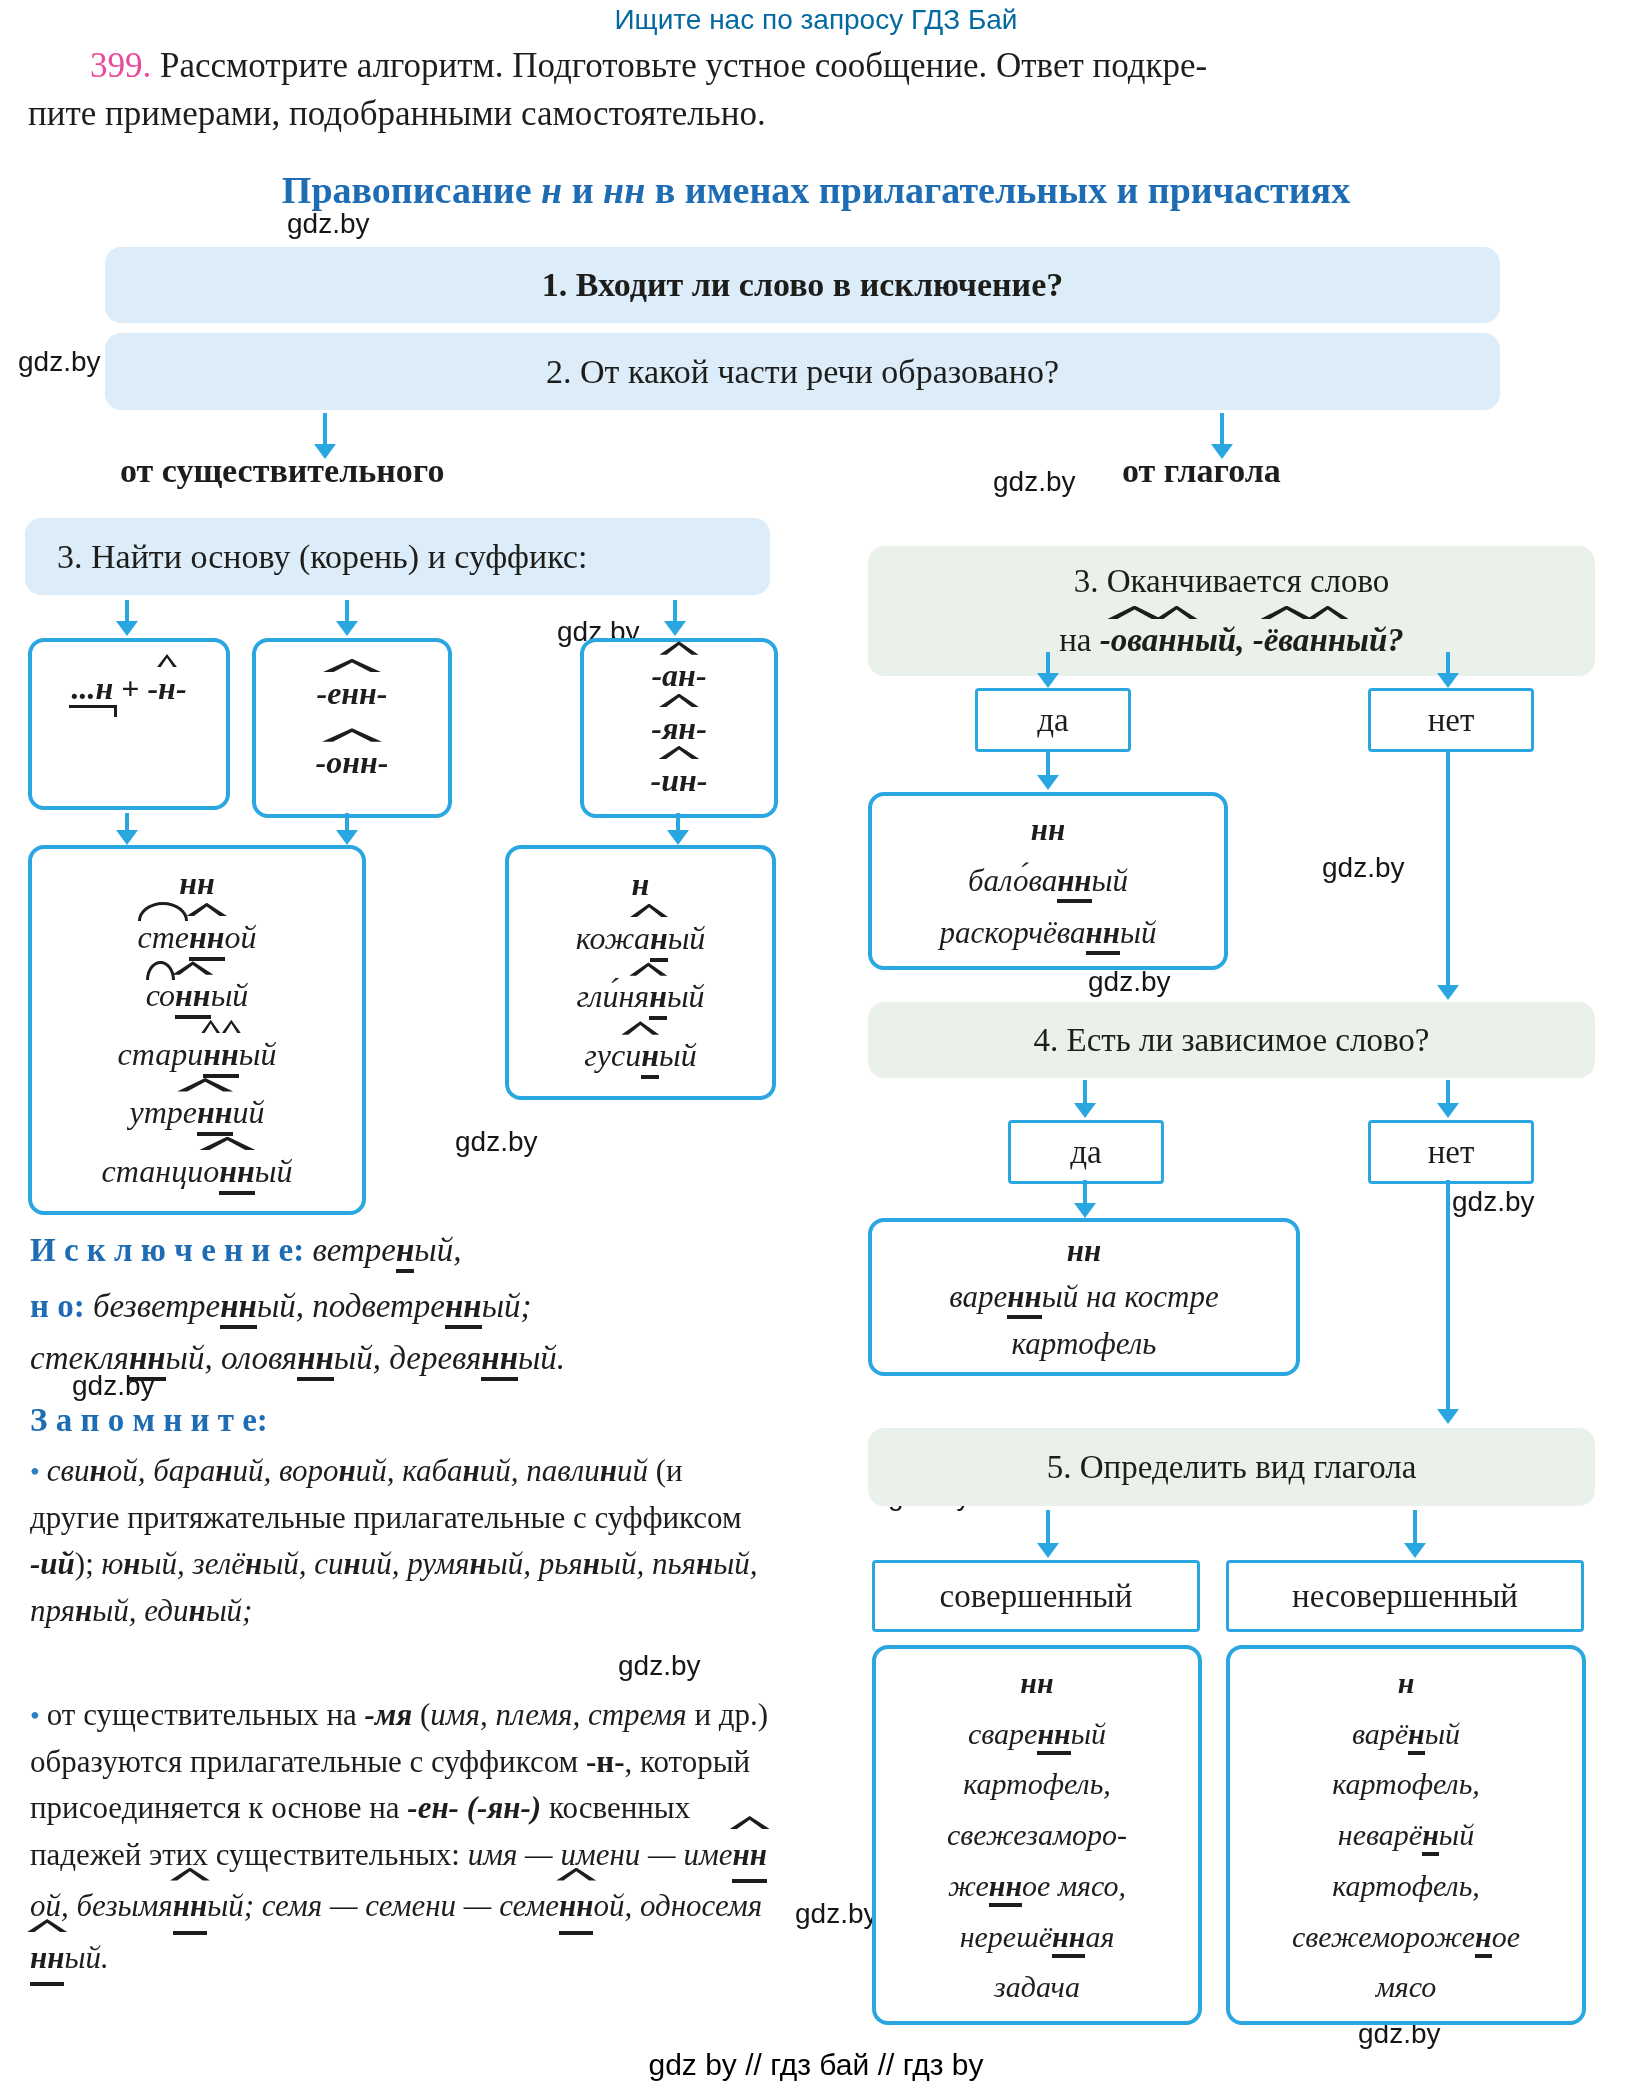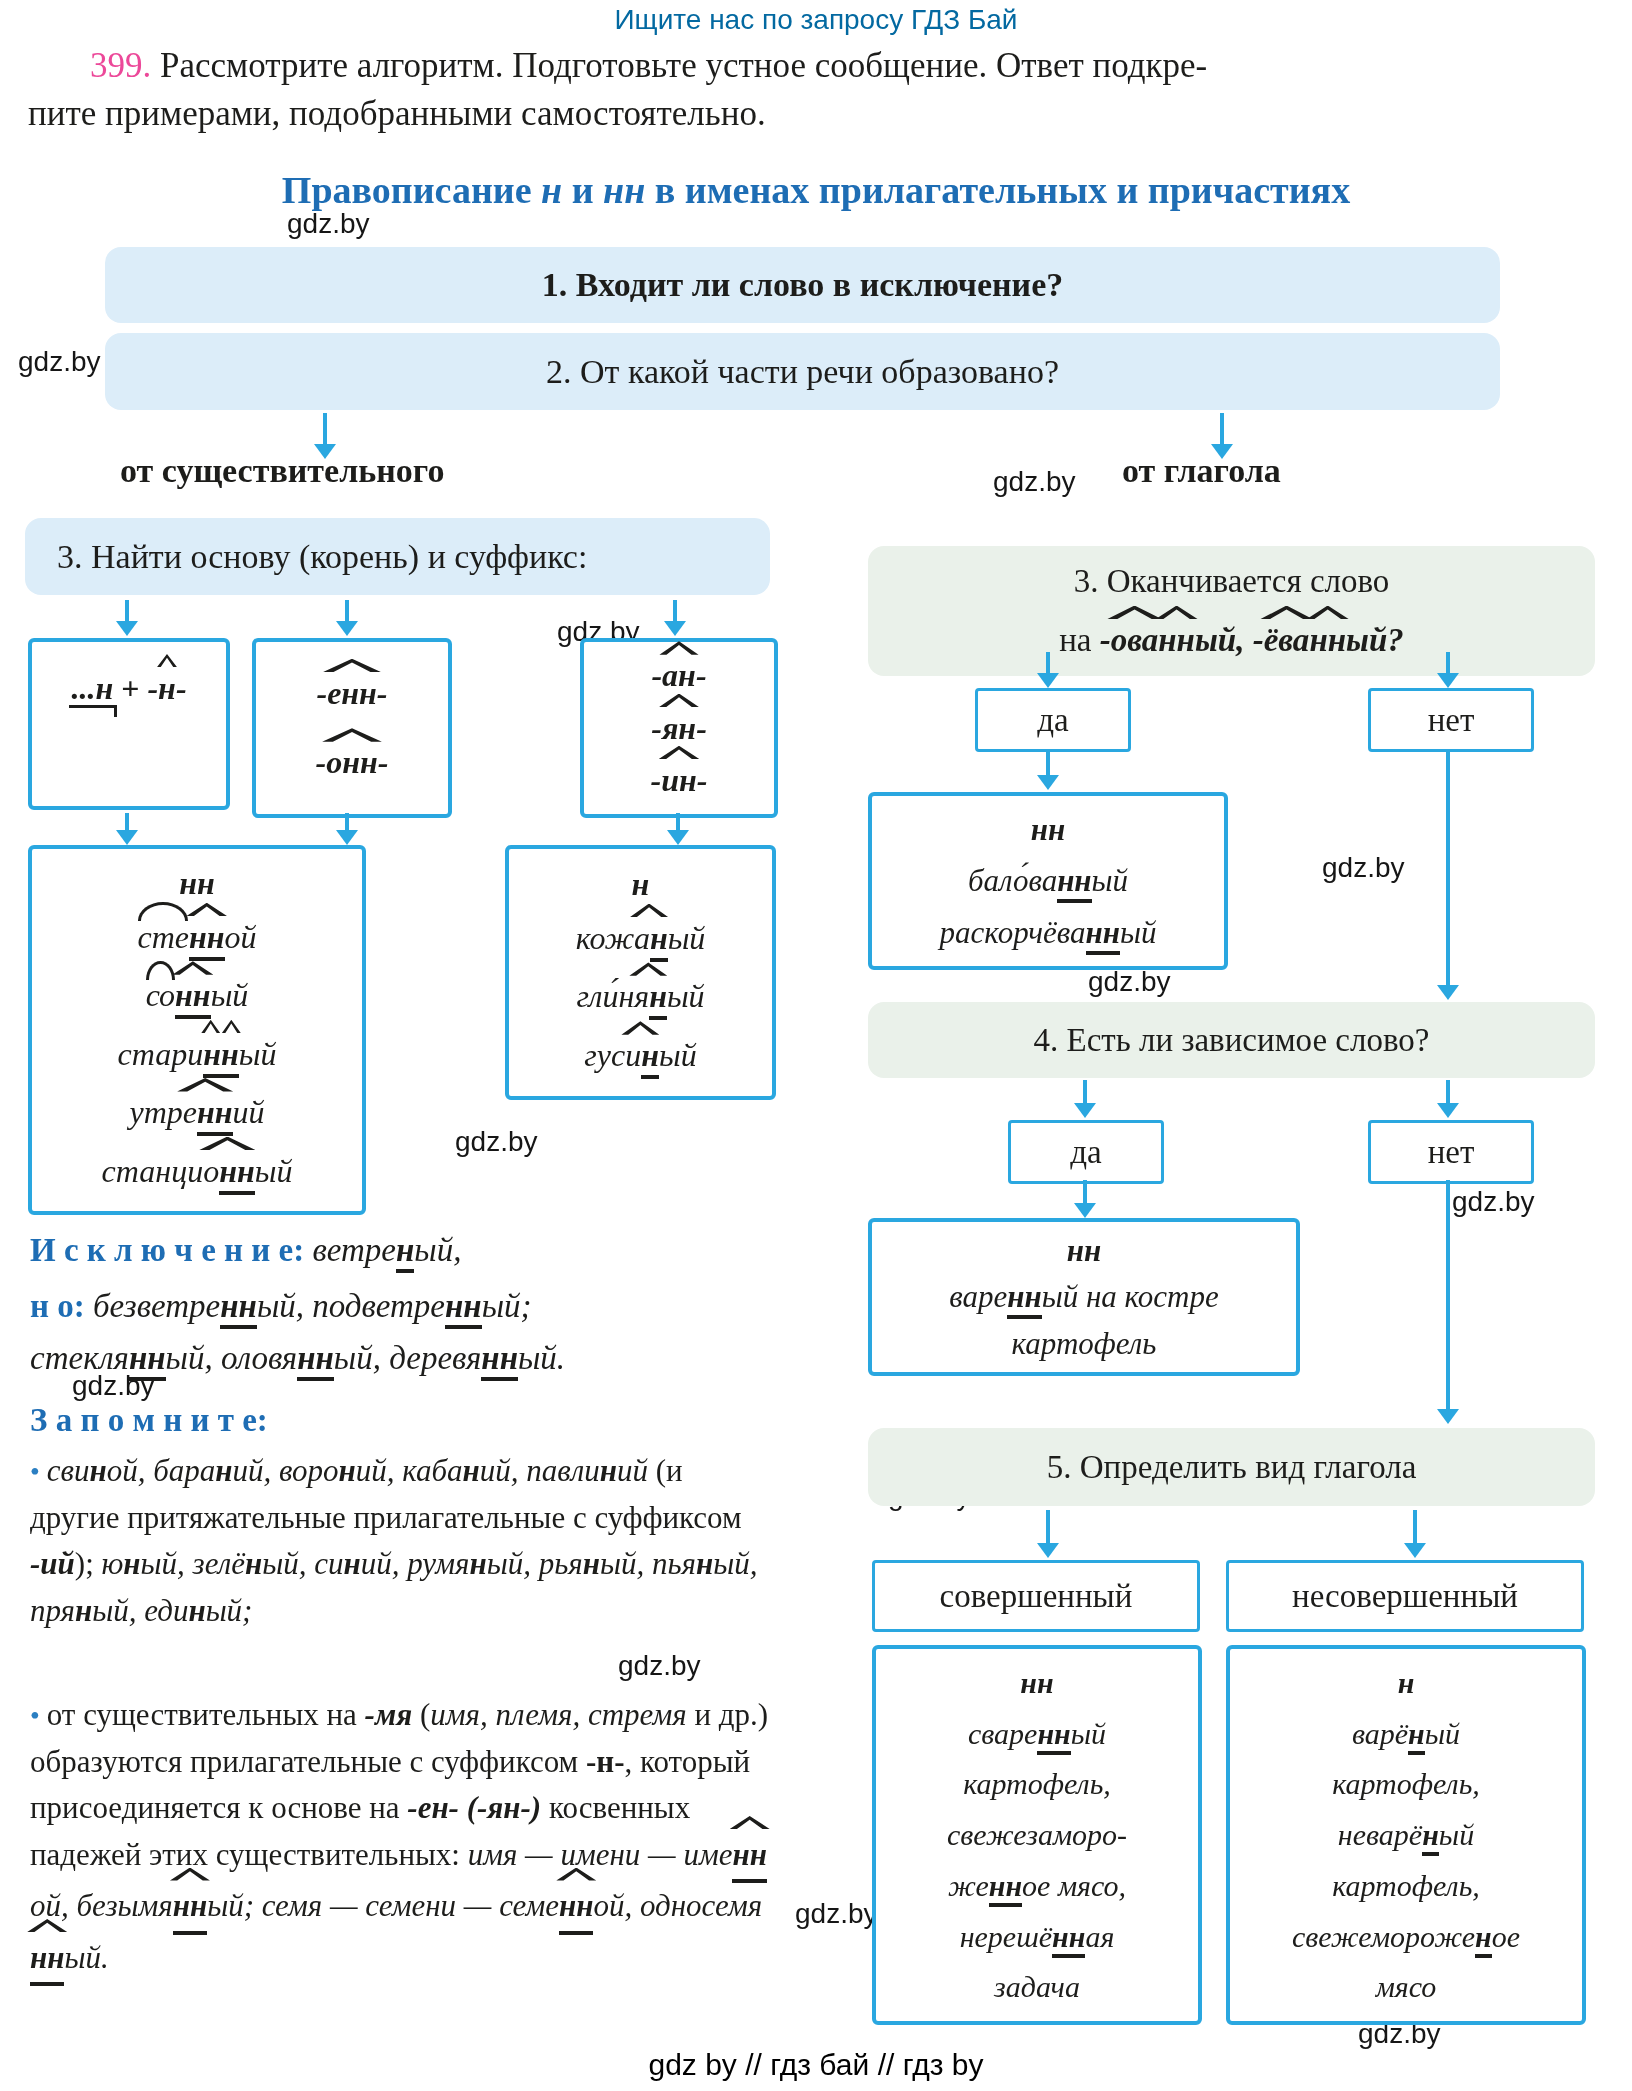--- a/index.html
+++ b/index.html
@@ -14,21 +14,21 @@
   .title{left:0;top:168px;width:1632px;text-align:center;font-size:38px;font-weight:bold;color:#1e6db4;}
   .title .i{font-weight:bold;}
   .wm{position:absolute;font-family:"Liberation Sans",sans-serif;font-size:28px;color:#161616;white-space:nowrap;}
   .footer{left:0;top:2048px;width:1632px;text-align:center;font-family:"Liberation Sans",sans-serif;
           font-size:30px;color:#000000;}
   
   .bluebox{background:#dcedf9;border-radius:16px;display:flex;align-items:center;justify-content:center;
            font-size:34px;}
   .greenbox{background:#eaf1ea;border-radius:16px;display:flex;flex-direction:column;
             align-items:center;justify-content:center;font-size:33px;}
-  .cyanbox{background:#fff;border:4px solid #2aa7e0;border-radius:6px;display:flex;flex-direction:column;
+  .cyanbox{background:#fff;border:4px solid #2aa7e0;border-radius:16px;display:flex;flex-direction:column;
            align-items:center;justify-content:space-evenly;}
   .tag{background:#fff;border:3px solid #2aa7e0;border-radius:4px;display:flex;align-items:center;
        justify-content:center;font-size:33px;}
   .blabel{font-weight:bold;font-size:34px;white-space:nowrap;}
   
   .arrow{position:absolute;width:4px;background:#2aa7e0;}
   .arrow::after{content:"";position:absolute;left:50%;transform:translateX(-50%);bottom:-14px;
                 border:11px solid transparent;border-bottom:none;border-top:15px solid #2aa7e0;}
   
   .i{font-style:italic;}

